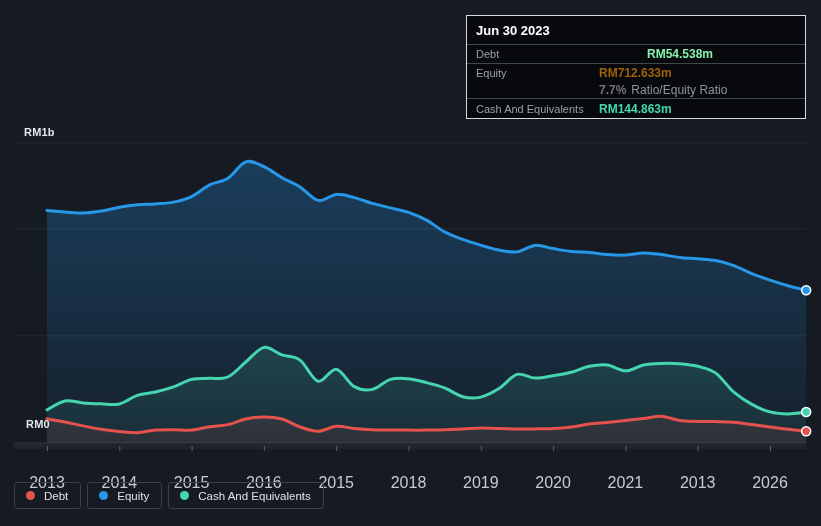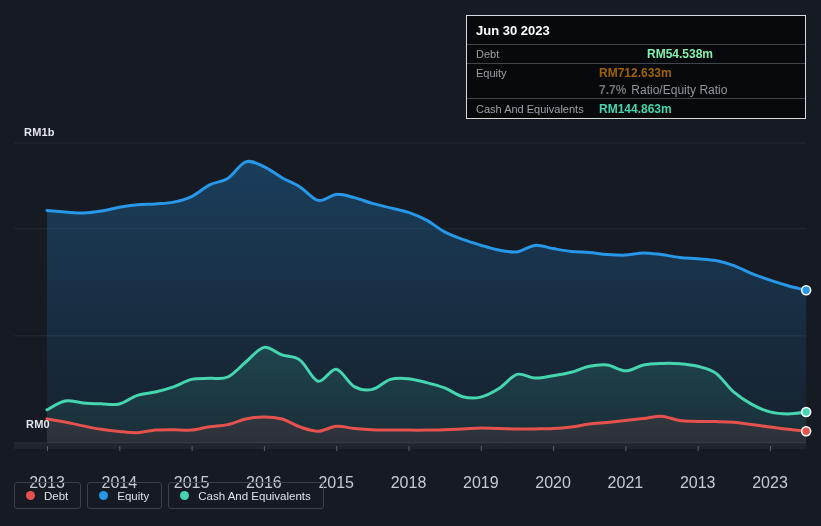--- a/index.html
+++ b/index.html
@@ -84,21 +84,21 @@
       <span style="left: 47px;">2013</span>
       <span style="left: 119.3px;">2014</span>
       <span style="left: 191.6px;">2015</span>
       <span style="left: 263.9px;">2016</span>
       <span style="left: 336.2px;">2015</span>
       <span style="left: 408.5px;">2018</span>
       <span style="left: 480.8px;">2019</span>
       <span style="left: 553.1px;">2020</span>
       <span style="left: 625.4px;">2021</span>
       <span style="left: 697.7px;">2013</span>
-      <span style="left: 770px;">2023</span>
+      <span style="left: 770px;">2026</span>
     </div>
 
   <div class="tooltip">
     <div class="tt-title">Jun 30 2023</div>
     <div class="tt-row tt-divider">
       <span class="tt-label">Debt</span>
       <span class="tt-value" style="color: #86efac; padding-left: 48px;">RM54.538m</span>
     </div>
     <div class="tt-row tt-divider">
       <span class="tt-label">Equity</span>

